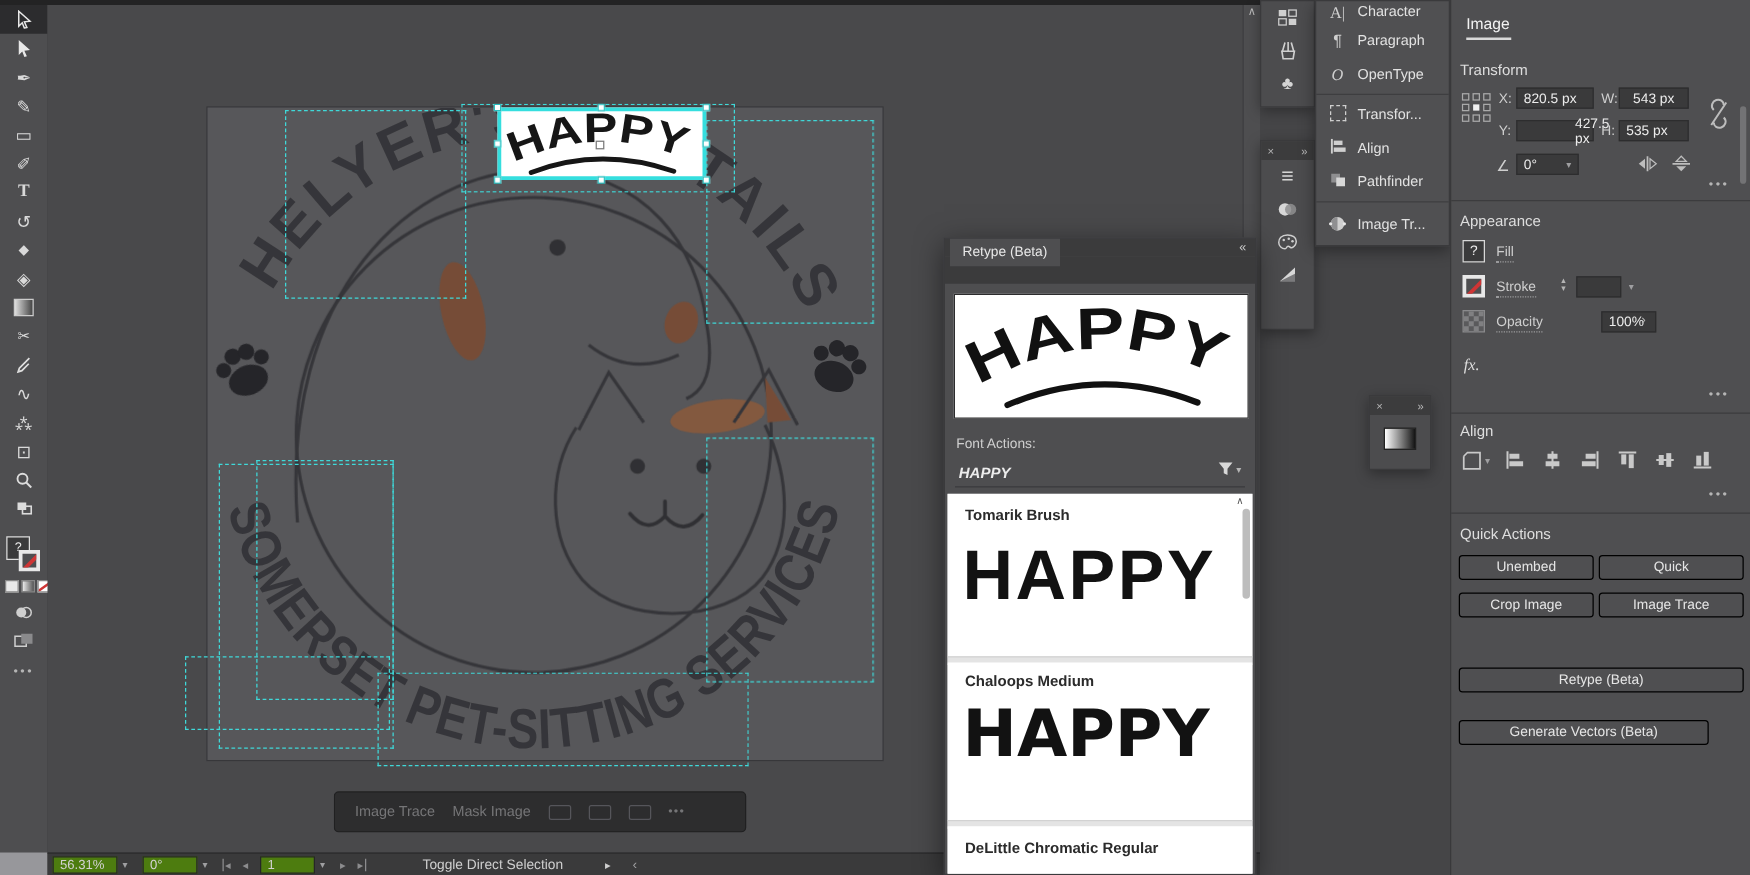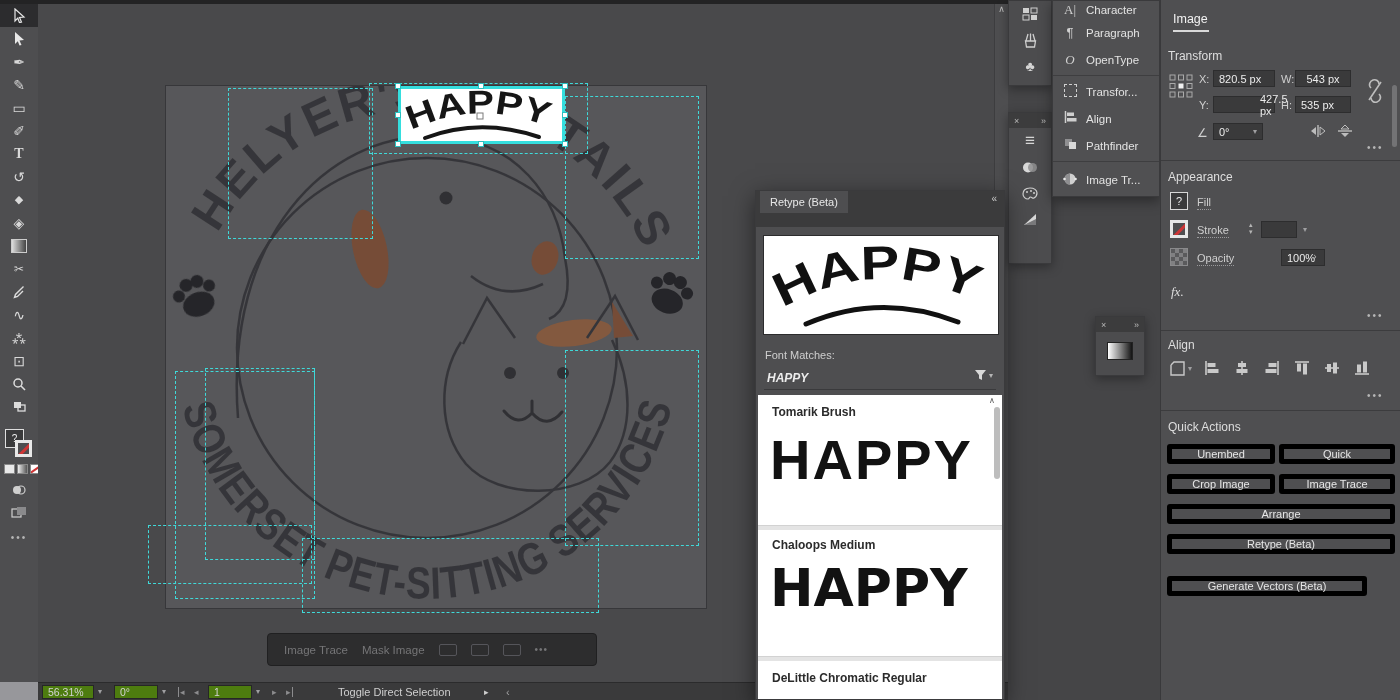--- a/index.html
+++ b/index.html
@@ -44,21 +44,21 @@
   #docklist{left:44px;top:0;width:106px;background:#505052;border:1px solid #3a3a3c;
             box-shadow:0 4px 12px rgba(0,0,0,.4);}
   .ditem{height:27px;display:flex;align-items:center;gap:8px;padding-left:9px;font-size:11.5px;color:#e2e2e2;}
   .ditem .ig{width:16px;text-align:center;color:#cfcfcf;font-size:13px;flex:none;}
   .dsep{height:1px;background:#3e3e40;margin:2px 0;}
   
   #props{left:1160px;top:0;width:240px;height:700px;background:#4f4f51;border-left:1px solid #39393b;}
   .field{background:#3a3a3b;border:1px solid #2d2d2e;color:#ececec;font-size:11px;
          display:flex;align-items:center;padding:0 5px;box-sizing:border-box;height:17px;}
   .dotted{border-bottom:1px dotted #9a9a9c;padding-bottom:1px;}
-  .qbtn{background:#4f4f51;border:5px solid #000000;border-radius:3px;color:#e6e6e6;
+  .qbtn{background:#4f4f51;border:1px solid #000000;border-radius:3px;color:#e6e6e6;
         font-size:11px;display:flex;align-items:center;justify-content:center;height:20px;box-sizing:border-box;}
   .swatch{width:18px;height:18px;box-sizing:border-box;}
   .alico{width:22px;height:16px;display:flex;align-items:center;justify-content:center;}
   
   #retype{left:755px;top:190px;width:250px;height:510px;background:#4e4e50;
           box-shadow:0 6px 22px rgba(0,0,0,.5);border:1px solid #3a3a3c;box-sizing:border-box;}
   #retype-tabstrip{left:0;top:14px;width:248px;height:22px;background:#3b3b3c;}
   #retype-tab{left:4px;top:0;height:22px;padding:0 10px;background:#4e4e50;color:#e8e8e8;
               font-size:11px;display:flex;align-items:center;}
   #rt-preview{left:7px;top:44px;width:234px;height:98px;background:#ffffff;border:1px solid #2c2c2d;}
@@ -565,23 +565,20 @@
       </div>
     <div class="qbtn abs" style="left:118px;top:444px;width:116px;">
         <span>Quick</span>
       </div>
     <div class="qbtn abs" style="left:6px;top:474px;width:108px;">
         <span>Crop Image</span>
       </div>
     <div class="qbtn abs" style="left:118px;top:474px;width:116px;">
         <span>Image Trace</span>
       </div>
-    <div class="qbtn abs" style="left:6px;top:504px;width:228px;">
-        <span>Arrange</span>
-      </div>
     <div class="qbtn abs" style="left:6px;top:534px;width:228px;">
         <span>Retype (Beta)</span>
       </div>
     <div class="qbtn abs" style="left:6px;top:564px;width:200px;margin-top:12px;">
         <span>Generate Vectors (Beta)</span>
       </div>
 
     <div class="abs" style="left:231px;top:85px;width:5px;height:62px;background:#737375;border-radius:3px;"></div>
   </div>
 
@@ -600,21 +597,21 @@
         <defs>
             <path id="pArc" d="M 16 74 Q 117 14 222 70" fill="none"></path>
           </defs>
         <text font-family="Liberation Sans, sans-serif" font-weight="bold" font-size="47" fill="#111" textLength="200" lengthAdjust="spacingAndGlyphs">
           <textPath href="#pArc" startOffset="3">HAPPY</textPath>
         </text>
         <path d="M 42 88 Q 117 56 194 86" fill="none" stroke="#111" stroke-width="5" stroke-linecap="round"></path>
       </svg>
     </div>
 
-    <span class="lbl abs" style="left:9px;top:158px;">Font Matches:</span>
+    <span class="lbl abs" style="left:9px;top:158px;">Font Actions:</span>
     <span class="abs" style="left:11px;top:180px;font-size:12px;font-weight:bold;font-style:italic;color:#ececec;">HAPPY</span>
     <div class="abs" style="left:218px;top:178px;display:flex;align-items:center;gap:2px;">
       <svg width="13" height="12" viewBox="0 0 13 12">
           <path d="M1 1 L12 1 L8 6 L8 11 L5 9.5 L5 6 Z" fill="#d8d8d8"></path>
         </svg>
       <span style="font-size:8px;color:#b5b5b5;">▾</span>
     </div>
     <div class="abs" style="left:8px;top:198px;width:232px;height:1px;background:#3a3a3c;"></div>
 
     <div id="rt-list" class="abs">

